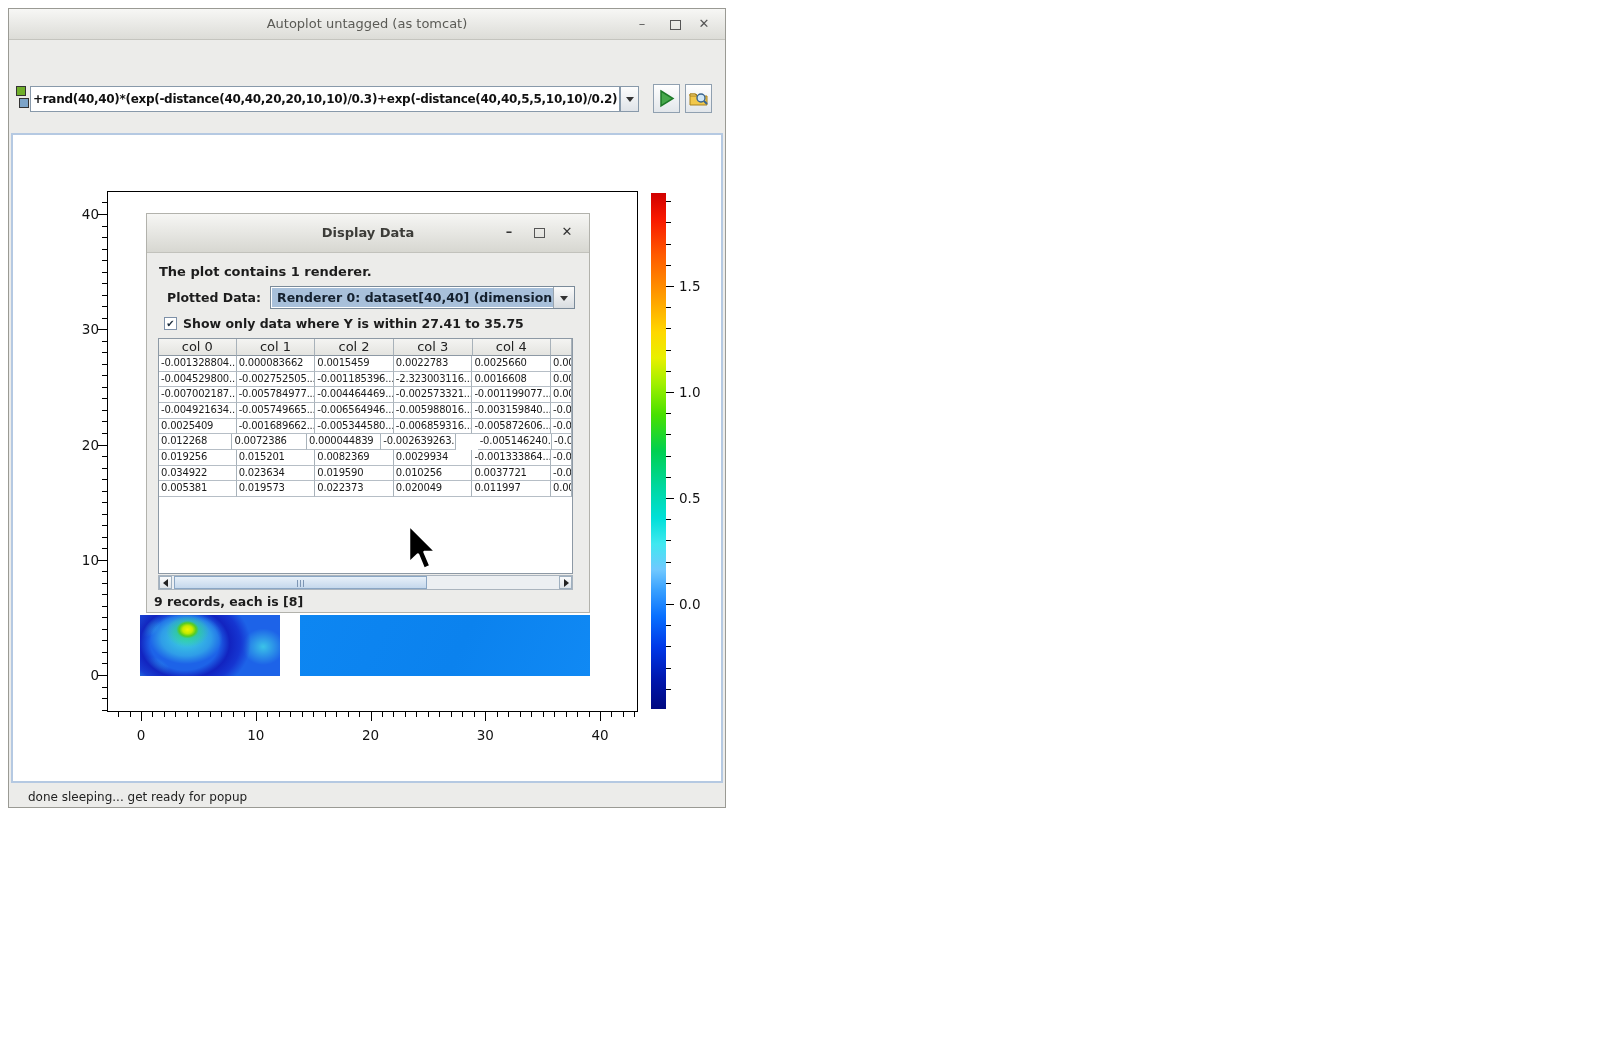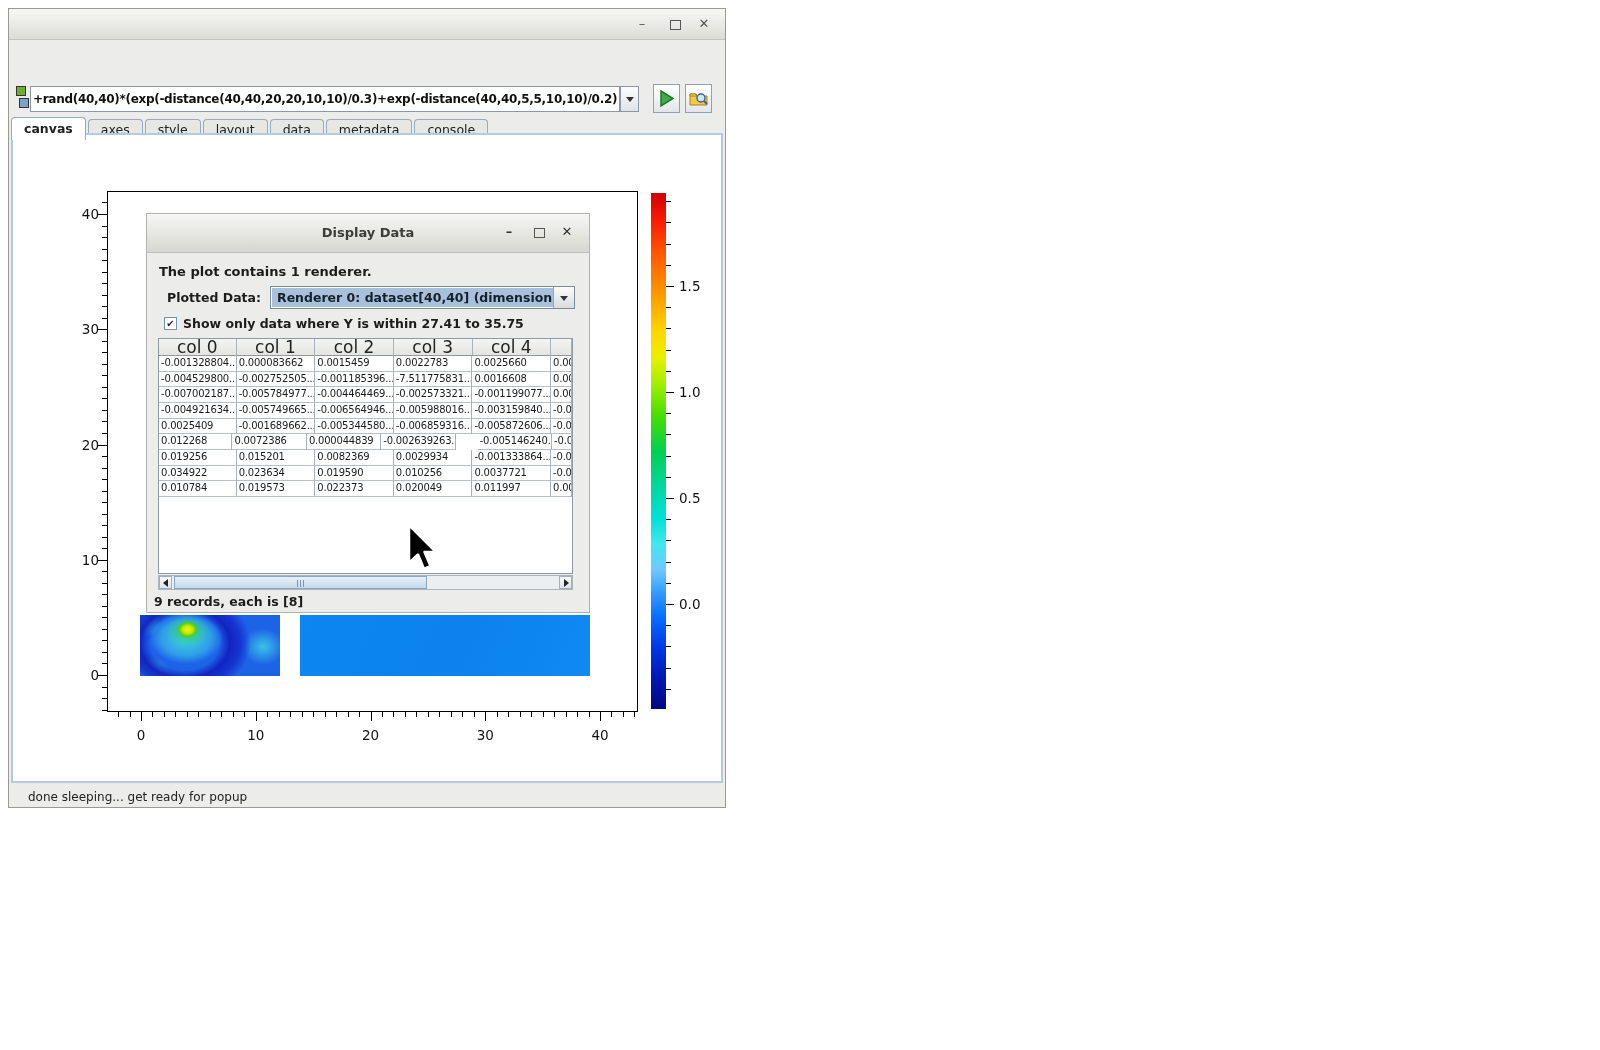--- a/index.html
+++ b/index.html
@@ -79,21 +79,21 @@
           background:linear-gradient(180deg,#fbfbfa,#d8dce0);border-left:1px solid #9aa5af;}
   .checkbox{position:absolute;left:17px;top:103px;width:13px;height:13px;box-sizing:border-box;
           border:1px solid #7d90a8;background:#fff;font-size:10px;line-height:11px;text-align:center;color:#1a2a3a;}
   
   .tablebox{position:absolute;left:11px;top:124px;width:415px;height:236px;background:#fff;
           border:1px solid #8d99a5;box-sizing:border-box;overflow:hidden;}
   .tr{display:flex;height:15.67px;}
   .tr.head{height:17px;background:linear-gradient(180deg,#f4f4f2,#e3e3df);}
   .td,.th{box-sizing:border-box;border-right:1px solid #a8b2ba;border-bottom:1px solid #b6bec6;
           overflow:hidden;white-space:nowrap;}
-  .th{font-size:17px;color:#222;text-align:center;line-height:16px;border-bottom:1px solid #8d99a5;}
+  .th{font-size:13px;color:#222;text-align:center;line-height:16px;border-bottom:1px solid #8d99a5;}
   .td{font-size:10px;letter-spacing:-0.2px;color:#1a1a1a;line-height:14.6px;padding-left:2px;}
   
   .hscroll{position:absolute;left:11px;top:361px;width:415px;height:15px;box-sizing:border-box;
           border:1px solid #aab4be;background:#eceff2;}
   .sb-btn{position:absolute;top:0;bottom:0;width:13px;background:linear-gradient(180deg,#fafbfc,#dfe4e9);
           border:1px solid #9fb0c0;box-sizing:border-box;}
   .sb-left{left:0;} .sb-right{right:0;}
   .tri-l{position:absolute;left:3px;top:50%;margin-top:-4px;width:0;height:0;
          border-top:4px solid transparent;border-bottom:4px solid transparent;border-right:5px solid #222;}
   .tri-r{position:absolute;left:4px;top:50%;margin-top:-4px;width:0;height:0;
@@ -106,20 +106,21 @@
   .statusbar-text{position:absolute;left:19px;top:781px;font-size:12px;color:#222;}
   .cursor{position:absolute;left:393px;top:388px;width:36px;height:52px;z-index:9;}
 </style>
 </head>
 <body>
 
 <div class="stage">
   <div class="app-window">
 
     <div class="titlebar">
+      <div class="title">Autoplot untagged (as tomcat)</div>
       <div class="winbtn" style="right:72px;">–</div>
       <div class="maxbox" style="right:44px;"></div>
       <div class="winbtn" style="right:10px;">✕</div>
     </div>
 
 
     <div class="toolbar">
       <div class="sq green"></div>
       <div class="sq blue"></div>
       <input class="address" value="+rand(40,40)*(exp(-distance(40,40,20,20,10,10)/0.3)+exp(-distance(40,40,5,5,10,10)/0.2))" style="">
@@ -134,29 +135,20 @@
       <div class="tool-btn" style="left:676px;">
         <svg width="25" height="27" viewBox="0 0 25 27">
           <path d="M4 9 L4 20 L21 20 L21 11 L12 11 L10 9 Z" fill="#f2c84b" stroke="#a8821e" stroke-width="1"></path>
           <path d="M4 9 L9 9 L11 11 L4 11 Z" fill="#f8da7a" stroke="#a8821e" stroke-width="1"></path>
           <circle cx="15" cy="13" r="4" fill="#cfe6f6" stroke="#39648f" stroke-width="1.4"></circle>
           <line x1="18" y1="16" x2="21" y2="19" stroke="#39648f" stroke-width="2"></line>
         </svg>
       </div>
     </div>
 
-    <div class="tabbar">
-        <div class="tab active">canvas</div>
-        <div class="tab">axes</div>
-        <div class="tab">style</div>
-        <div class="tab">layout</div>
-        <div class="tab">data</div>
-        <div class="tab">metadata</div>
-        <div class="tab">console</div>
-      </div>
 
     <div class="canvas-panel">
       <div class="plot-frame"></div>
       <div id="ticks-layer">
           <div class="tick" style="left: 89px; top: 574.575px; width: 5px; height: 1px;"></div>
           <div class="tick" style="left: 89px; top: 563.05px; width: 5px; height: 1px;"></div>
           <div class="tick" style="left: 89px; top: 551.525px; width: 5px; height: 1px;"></div>
           <div class="tick" style="left: 85px; top: 540px; width: 9px; height: 1px;"></div>
           <div class="ylab" style="left: 52px; top: 532px;">0</div>
           <div class="tick" style="left: 89px; top: 528.475px; width: 5px; height: 1px;"></div>
@@ -327,21 +319,21 @@
               <div class="td" style="width: 79px;">0.000083662</div>
               <div class="td" style="width: 79px;">0.0015459</div>
               <div class="td" style="width: 79px;">0.0022783</div>
               <div class="td" style="width: 79px;">0.0025660</div>
               <div class="td" style="width: 21px;">0.00</div>
             </div>
             <div class="tr">
               <div class="td" style="width: 78px;">-0.004529800...</div>
               <div class="td" style="width: 79px;">-0.002752505...</div>
               <div class="td" style="width: 79px;">-0.001185396...</div>
-              <div class="td" style="width: 79px;">-7.511775831...</div>
+              <div class="td" style="width: 79px;">-2.323003116...</div>
               <div class="td" style="width: 79px;">0.0016608</div>
               <div class="td" style="width: 21px;">0.00</div>
             </div>
             <div class="tr">
               <div class="td" style="width: 78px;">-0.007002187...</div>
               <div class="td" style="width: 79px;">-0.005784977...</div>
               <div class="td" style="width: 79px;">-0.004464469...</div>
               <div class="td" style="width: 79px;">-0.002573321...</div>
               <div class="td" style="width: 79px;">-0.001199077...</div>
               <div class="td" style="width: 21px;">0.00</div>
@@ -380,21 +372,21 @@
             </div>
             <div class="tr">
               <div class="td" style="width: 78px;">0.034922</div>
               <div class="td" style="width: 79px;">0.023634</div>
               <div class="td" style="width: 79px;">0.019590</div>
               <div class="td" style="width: 79px;">0.010256</div>
               <div class="td" style="width: 79px;">0.0037721</div>
               <div class="td" style="width: 21px;">-0.0</div>
             </div>
             <div class="tr">
-              <div class="td" style="width: 78px;">0.010784</div>
+              <div class="td" style="width: 78px;">0.005381</div>
               <div class="td" style="width: 79px;">0.019573</div>
               <div class="td" style="width: 79px;">0.022373</div>
               <div class="td" style="width: 79px;">0.020049</div>
               <div class="td" style="width: 79px;">0.011997</div>
               <div class="td" style="width: 21px;">0.00</div>
             </div>
           </div>
 
         <div class="hscroll">
           <div class="sb-btn sb-left">

